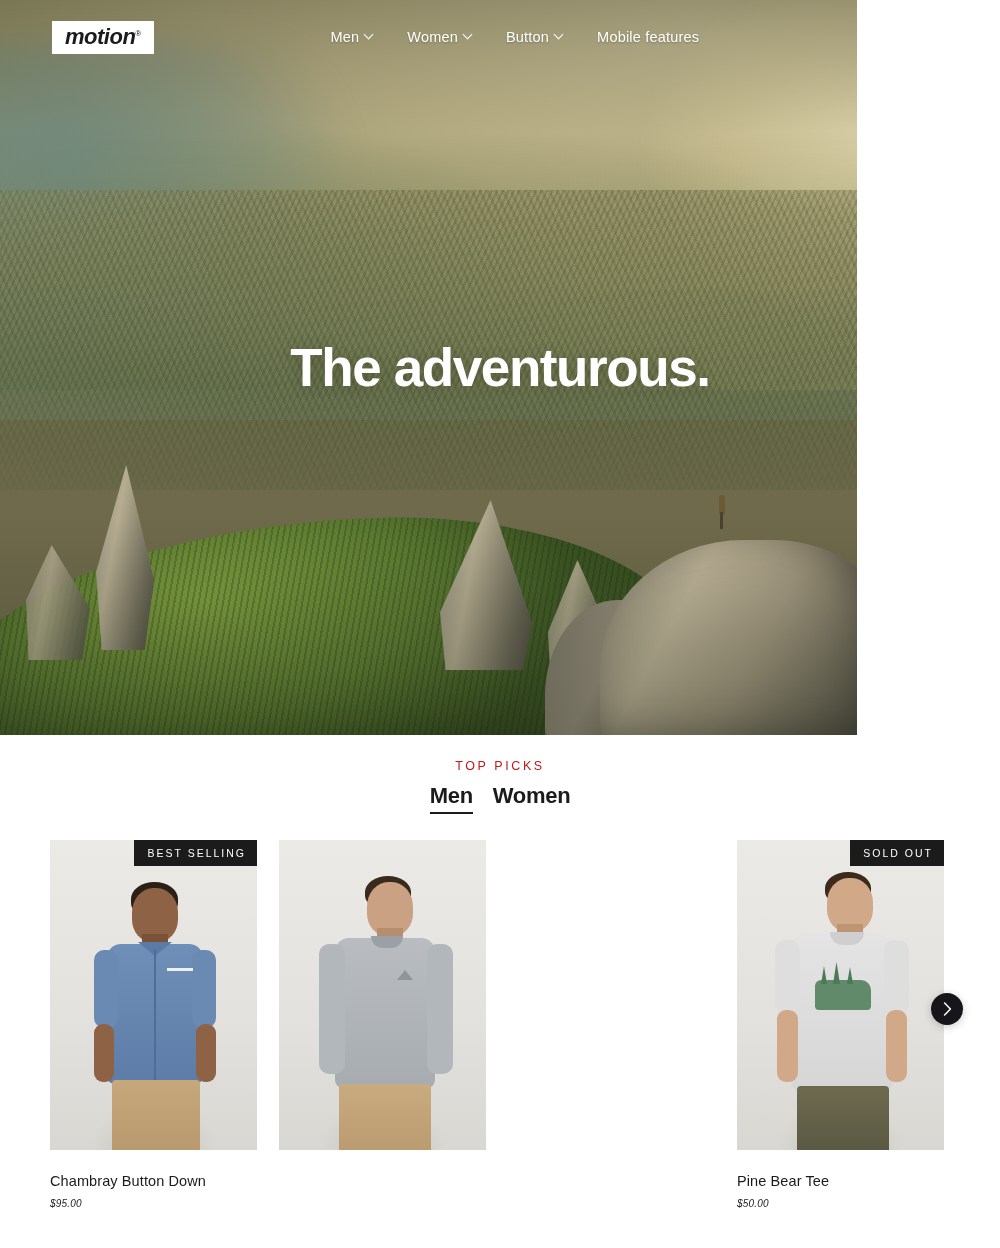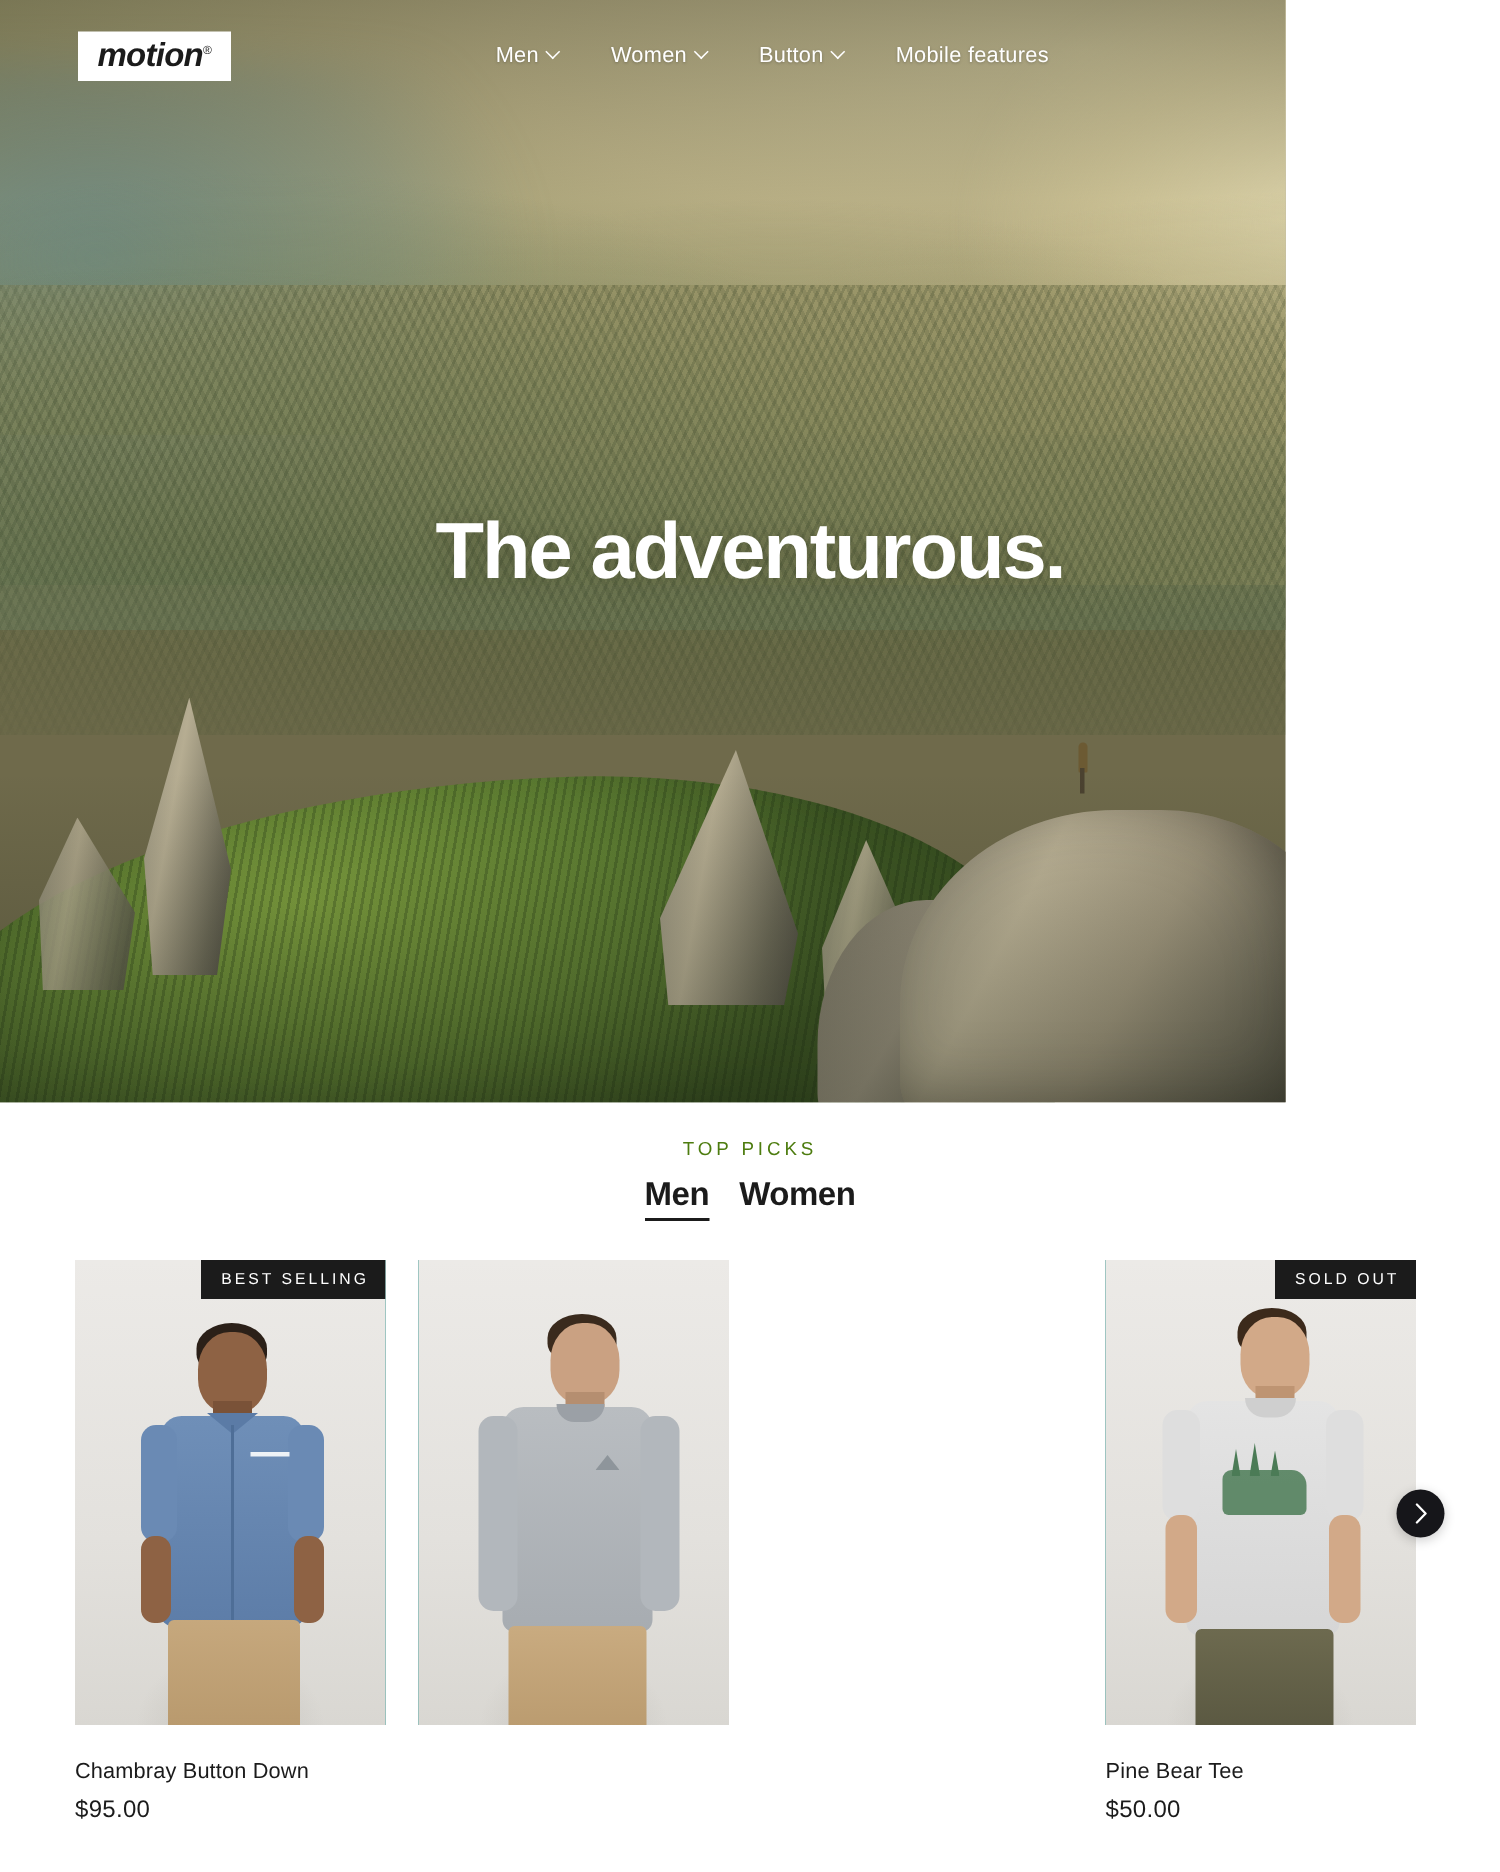--- a/index.html
+++ b/index.html
@@ -164,35 +164,35 @@
   .hero-title {
     color: #fff; font-size: 53px; font-weight: bold;
     letter-spacing: -1.4px; margin: 0;
     text-shadow: 0 2px 14px rgba(40,36,20,.28);
   }
 
   
   .picks { position: relative; width: 1000px; padding-top: 24px; background:#fff; }
   .picks-eyebrow {
     text-align:center; font-size: 12.5px; letter-spacing: 2.6px;
-    color:#4d7c0f; margin: 0 0 10px 0;
+    color:#b91c1c; margin: 0 0 10px 0;
   }
   .picks-tabs { display:flex; justify-content:center; gap: 20px; margin-bottom: 26px; }
   .pick-tab {
     font-size: 22px; font-weight: bold; color:#1b1b1b; letter-spacing:-.3px;
     padding-bottom: 3px; cursor:pointer; border-bottom: 2px solid transparent;
   }
   .pick-tab.active { border-bottom-color: #1b1b1b; }
 
   .carousel { position: relative; width: 1000px; }
   .cards { display:flex; gap: 22px; padding: 0 50px; }
   .card { width: 207px; flex: 0 0 207px; }
   .card-media {
     position: relative; width: 207px; height: 310px; overflow: hidden;
-    background: #0f766e;
+    background: #7dd3fc;
   }
   .badge {
     position: absolute; top: 0; right: 0; z-index: 4;
     font-size: 10.5px; letter-spacing: 2px; color: #fff;
     padding: 7px 11px 7px 13px; background: #1b1b1b;
   }
   .badge.sale { background: #d4452b; }
 
   
   .ph { position:absolute; inset:0; }
@@ -203,21 +203,21 @@
   .ph .hair { position:absolute; border-radius:50% 50% 38% 38%; }
   .ph .neck { position:absolute; width:26px; height:20px; }
   .ph .torso { position:absolute; border-radius: 14px 14px 8px 8px; }
   .ph .armL, .ph .armR { position:absolute; border-radius: 10px; }
   .ph .pants { position:absolute; border-radius: 4px 4px 0 0; }
   .ph .collar { position:absolute; }
   .ph .placket { position:absolute; width:2px; }
 
   .card-info { padding-top: 20px; }
   .card-title { font-size: 14.5px; color:#1b1b1b; line-height: 1.6; margin:0 0 5px 0; letter-spacing:.1px; }
-  .card-price { font-size: 16px; color:#1b1b1b; letter-spacing:.2px; }
+  .card-price { font-size: 10px; color:#1b1b1b; letter-spacing:.2px;font-style:italic; }
   .card-price .was { text-decoration: line-through; margin-right: 7px; color:#1b1b1b; }
   .card-price .from { color:#5a5a5a; }
   .swatches { display:flex; gap: 6px; margin-top: 12px; }
   .swatch { width: 14px; height: 14px; border: 2px solid #fff; outline: 1px solid #e3e3e3; }
 
   .carousel-next {
     position:absolute; right: 37px; top: 153px; z-index: 9;
     width: 32px; height: 32px; border-radius: 50%;
     background: #16161a; color:#fff;
     display:flex; align-items:center; justify-content:center; cursor:pointer;

